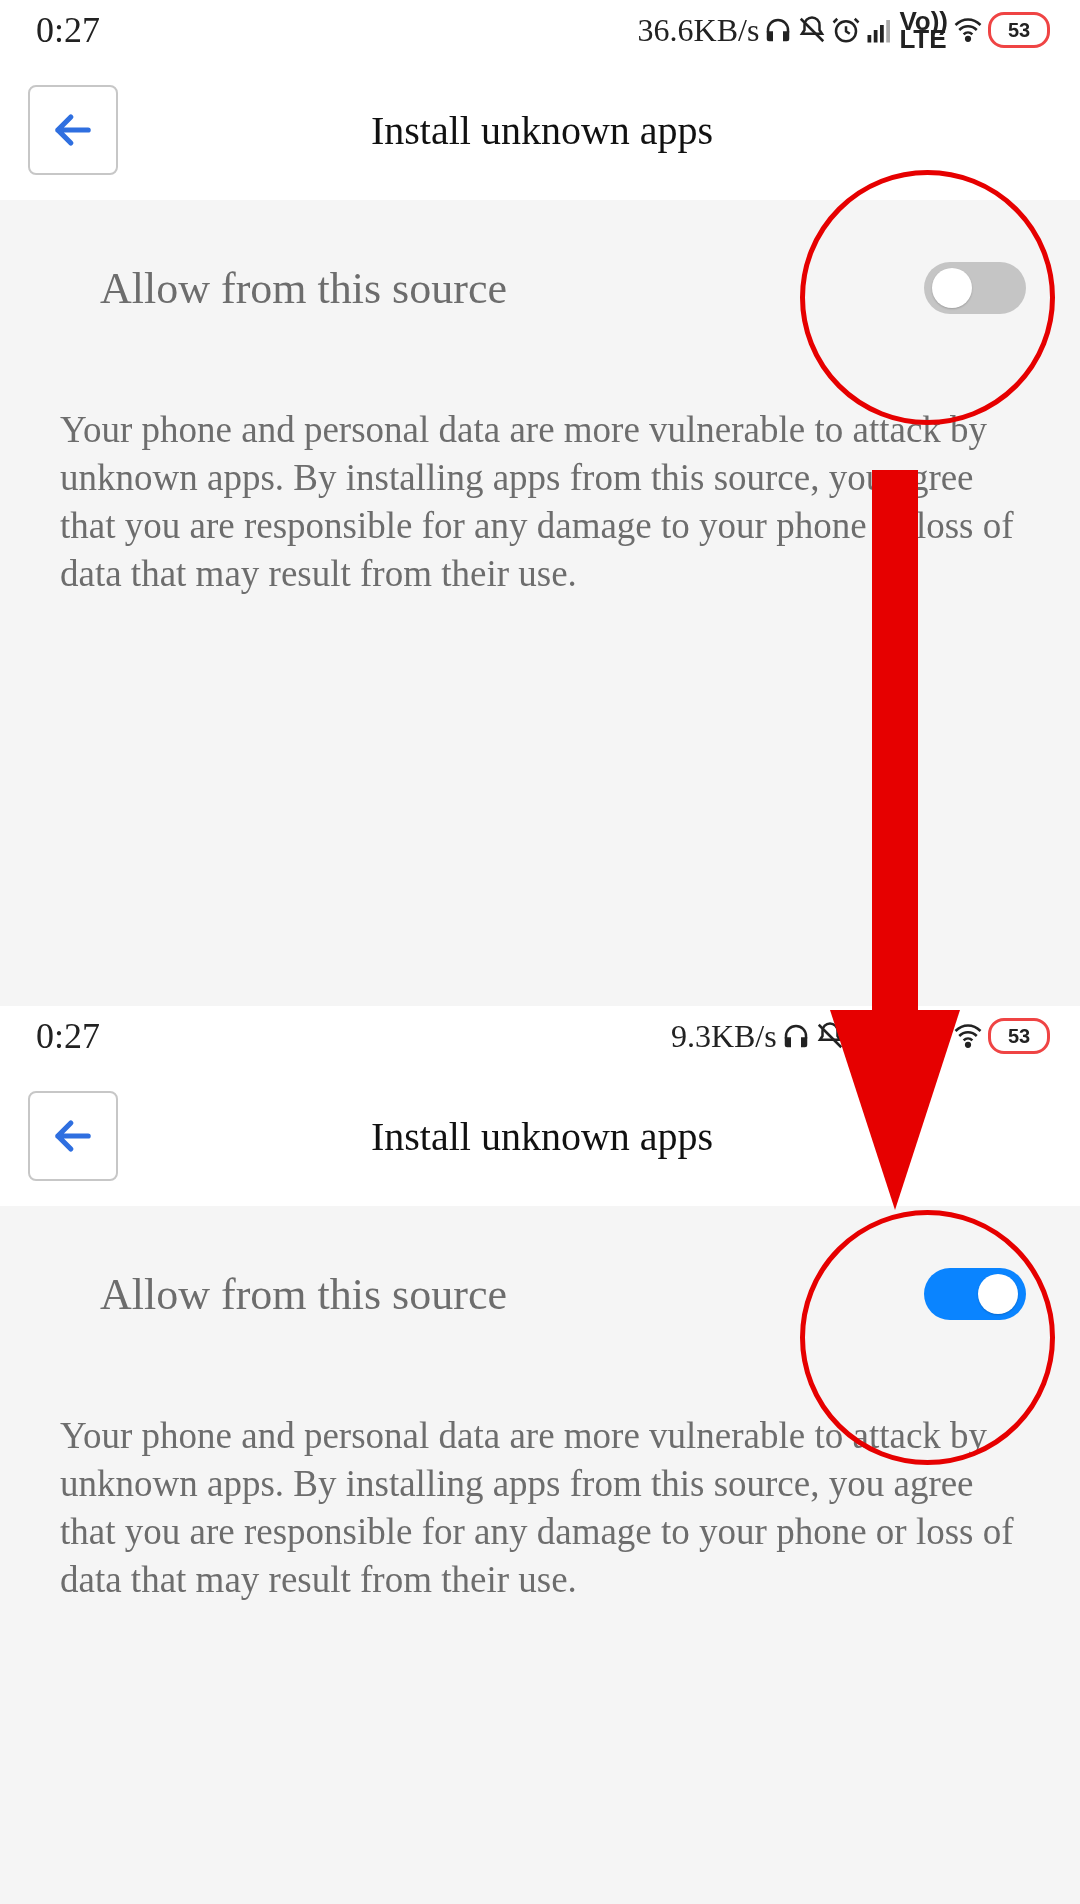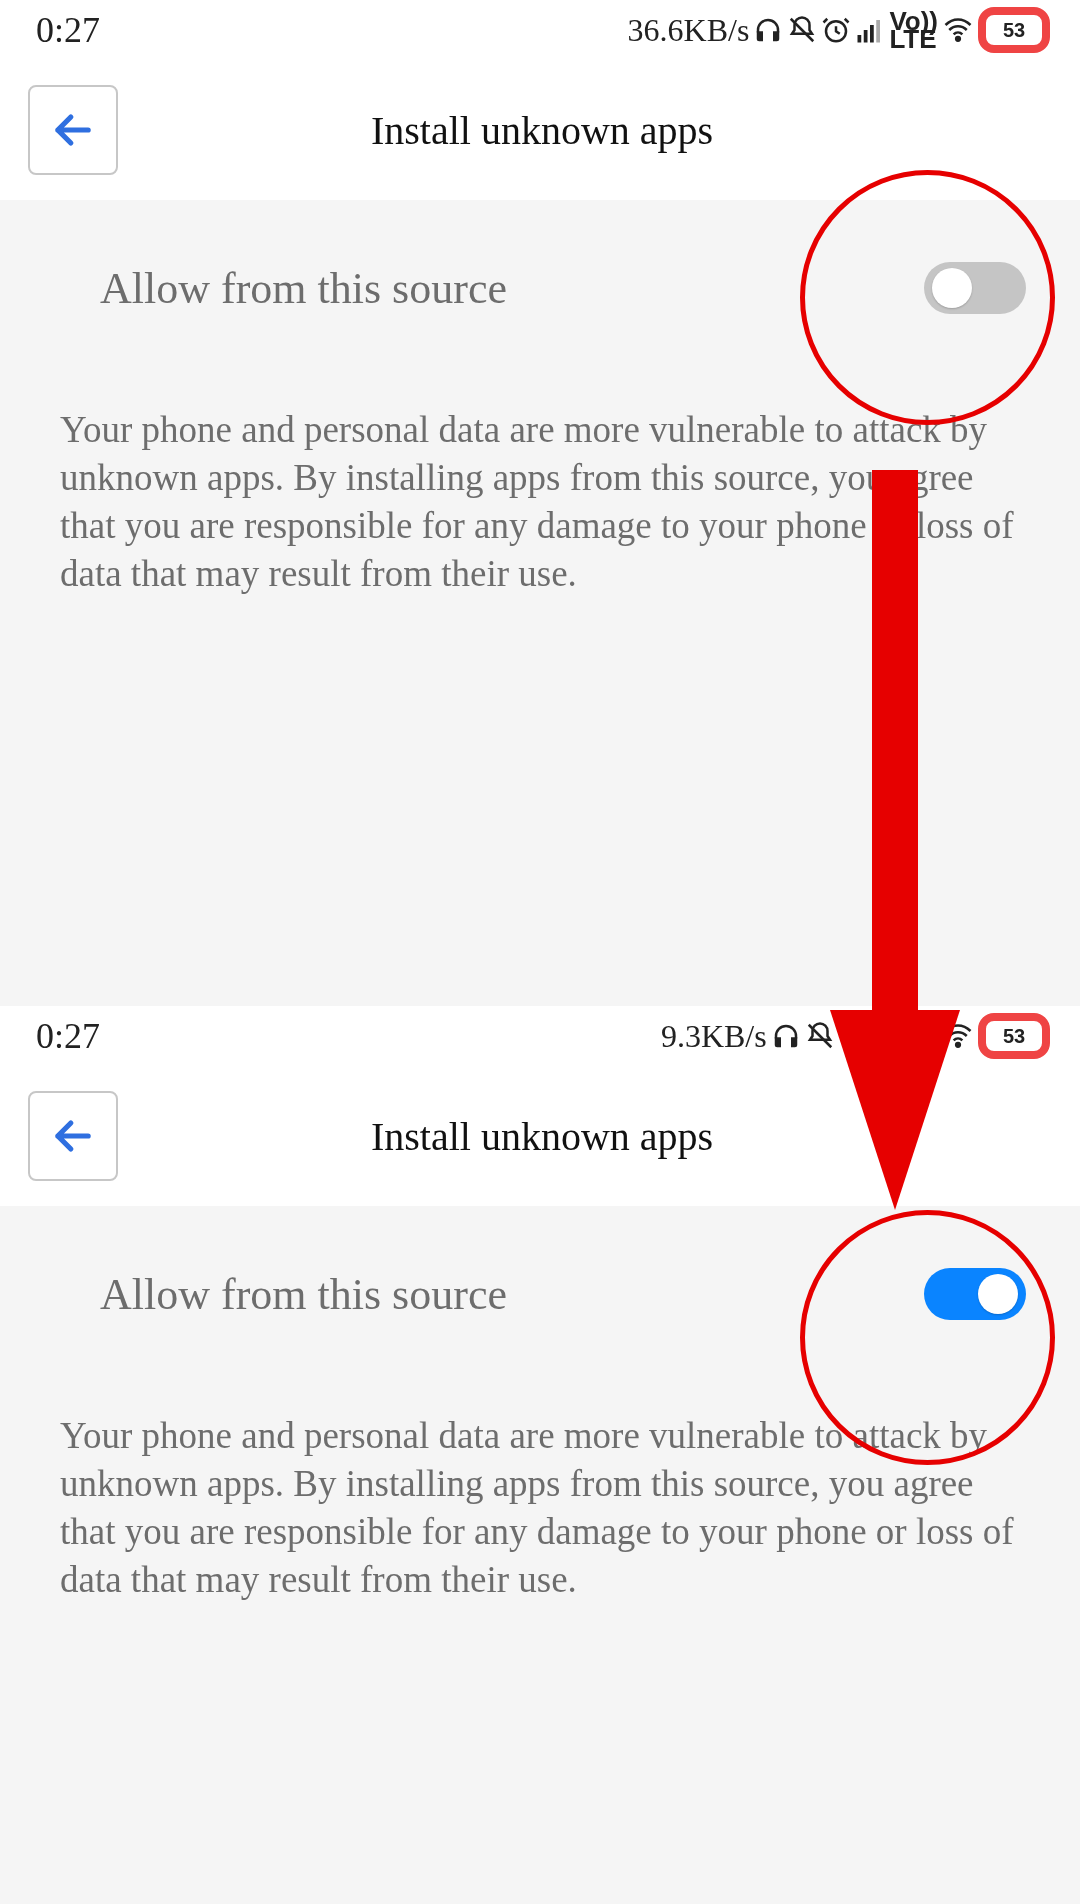--- a/index.html
+++ b/index.html
@@ -50,21 +50,21 @@
   .volte {
     font-family: Arial, sans-serif;
     font-size: 26px;
     font-weight: 700;
     line-height: 18px;
     text-align: left;
   }
   .battery-wrap {
     width: 56px;
     height: 30px;
-    border: 8px solid #ef4444;
+    border: 3px solid #ef4444;
     border-radius: 16px;
     display: flex;
     align-items: center;
     justify-content: center;
     font-family: Arial, sans-serif;
     font-size: 20px;
     font-weight: bold;
   }
 
   

